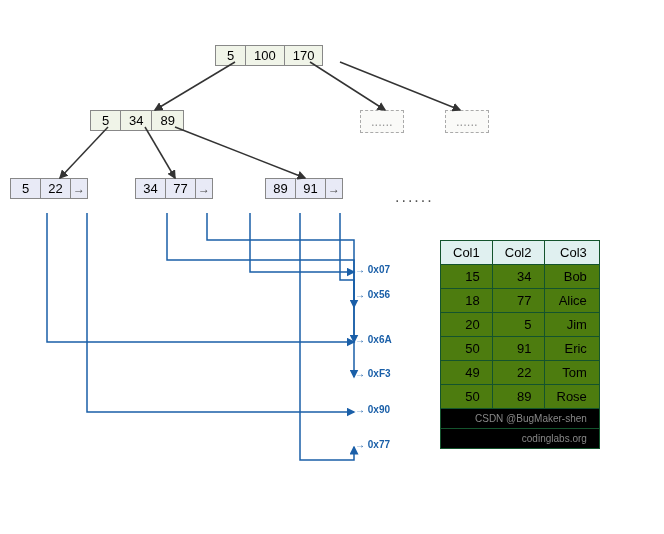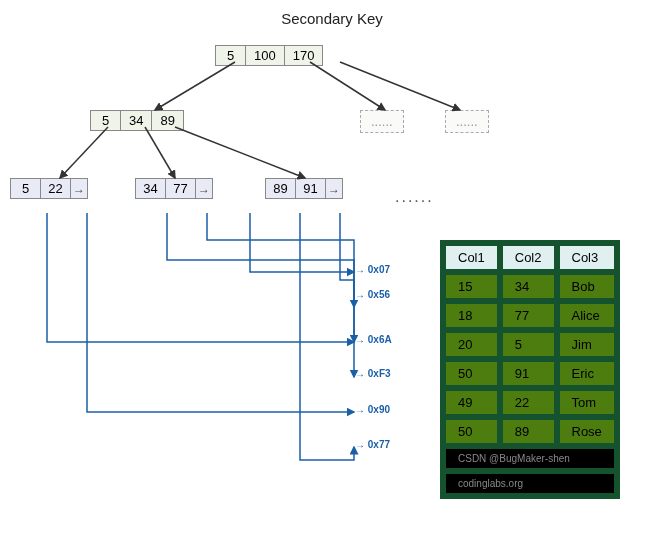--- a/index.html
+++ b/index.html
@@ -97,22 +97,22 @@
       color: #1a5fa8;
       font-weight: bold;
     }
 
     
     .data-table {
       position: absolute;
       border-collapse: collapse;
     }
     .data-table th, .data-table td {
-      border: 6px solid #14532d;
-      text-align: left;
+      border: 1px solid #14532d;
+      text-align: right;
       padding: 4px 12px;
       font-size: 13px;
     }
     .data-table th {
       background: #e0f0f0;
       font-weight: normal;
     }
     .data-table td {
       background: #4d7c0f;
     }
@@ -137,21 +137,20 @@
       width: 664px;
       height: 534px;
       pointer-events: none;
     }
   </style>
 </head>
 <body>
 
 <div class="main-container">
 
-  <div class="title">Secondary Key</div>
 
   <div class="node" style="top:45px; left:215px;">
     <div class="node-cell">5</div>
     <div class="node-cell">100</div>
     <div class="node-cell">170</div>
   </div>
 
   <div class="node" style="top:110px; left:90px;">
     <div class="node-cell">5</div>
     <div class="node-cell">34</div>

